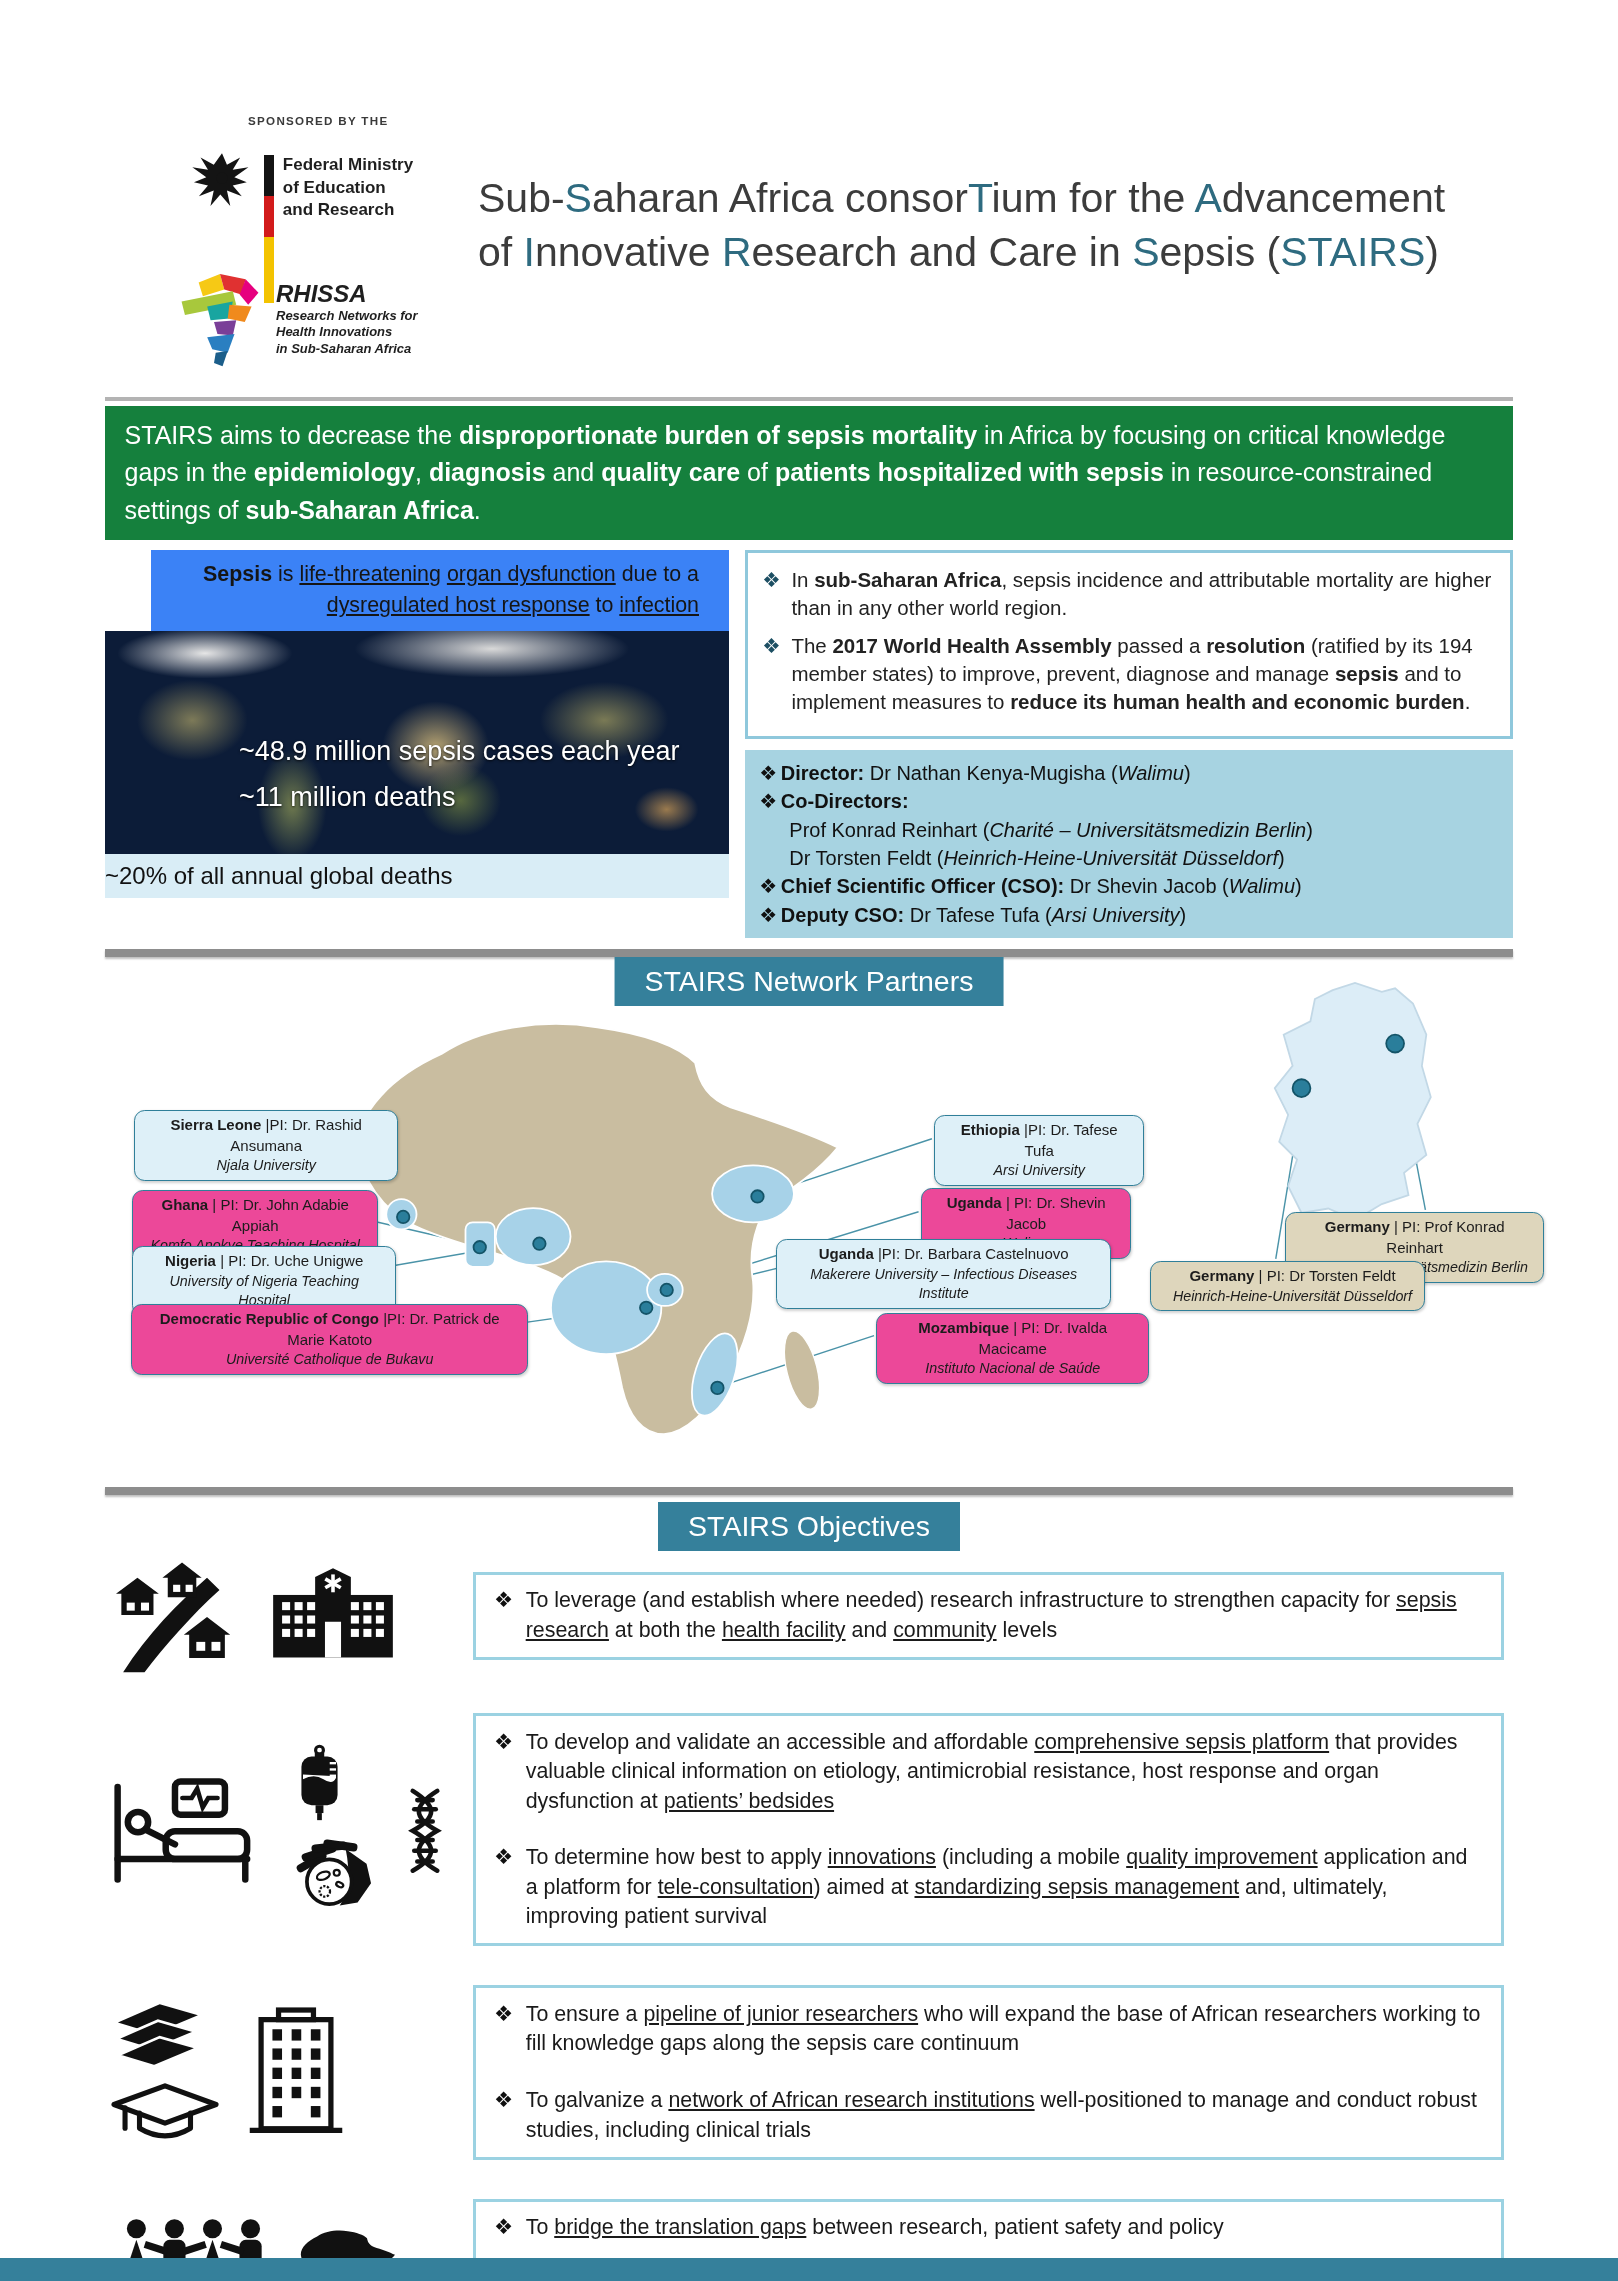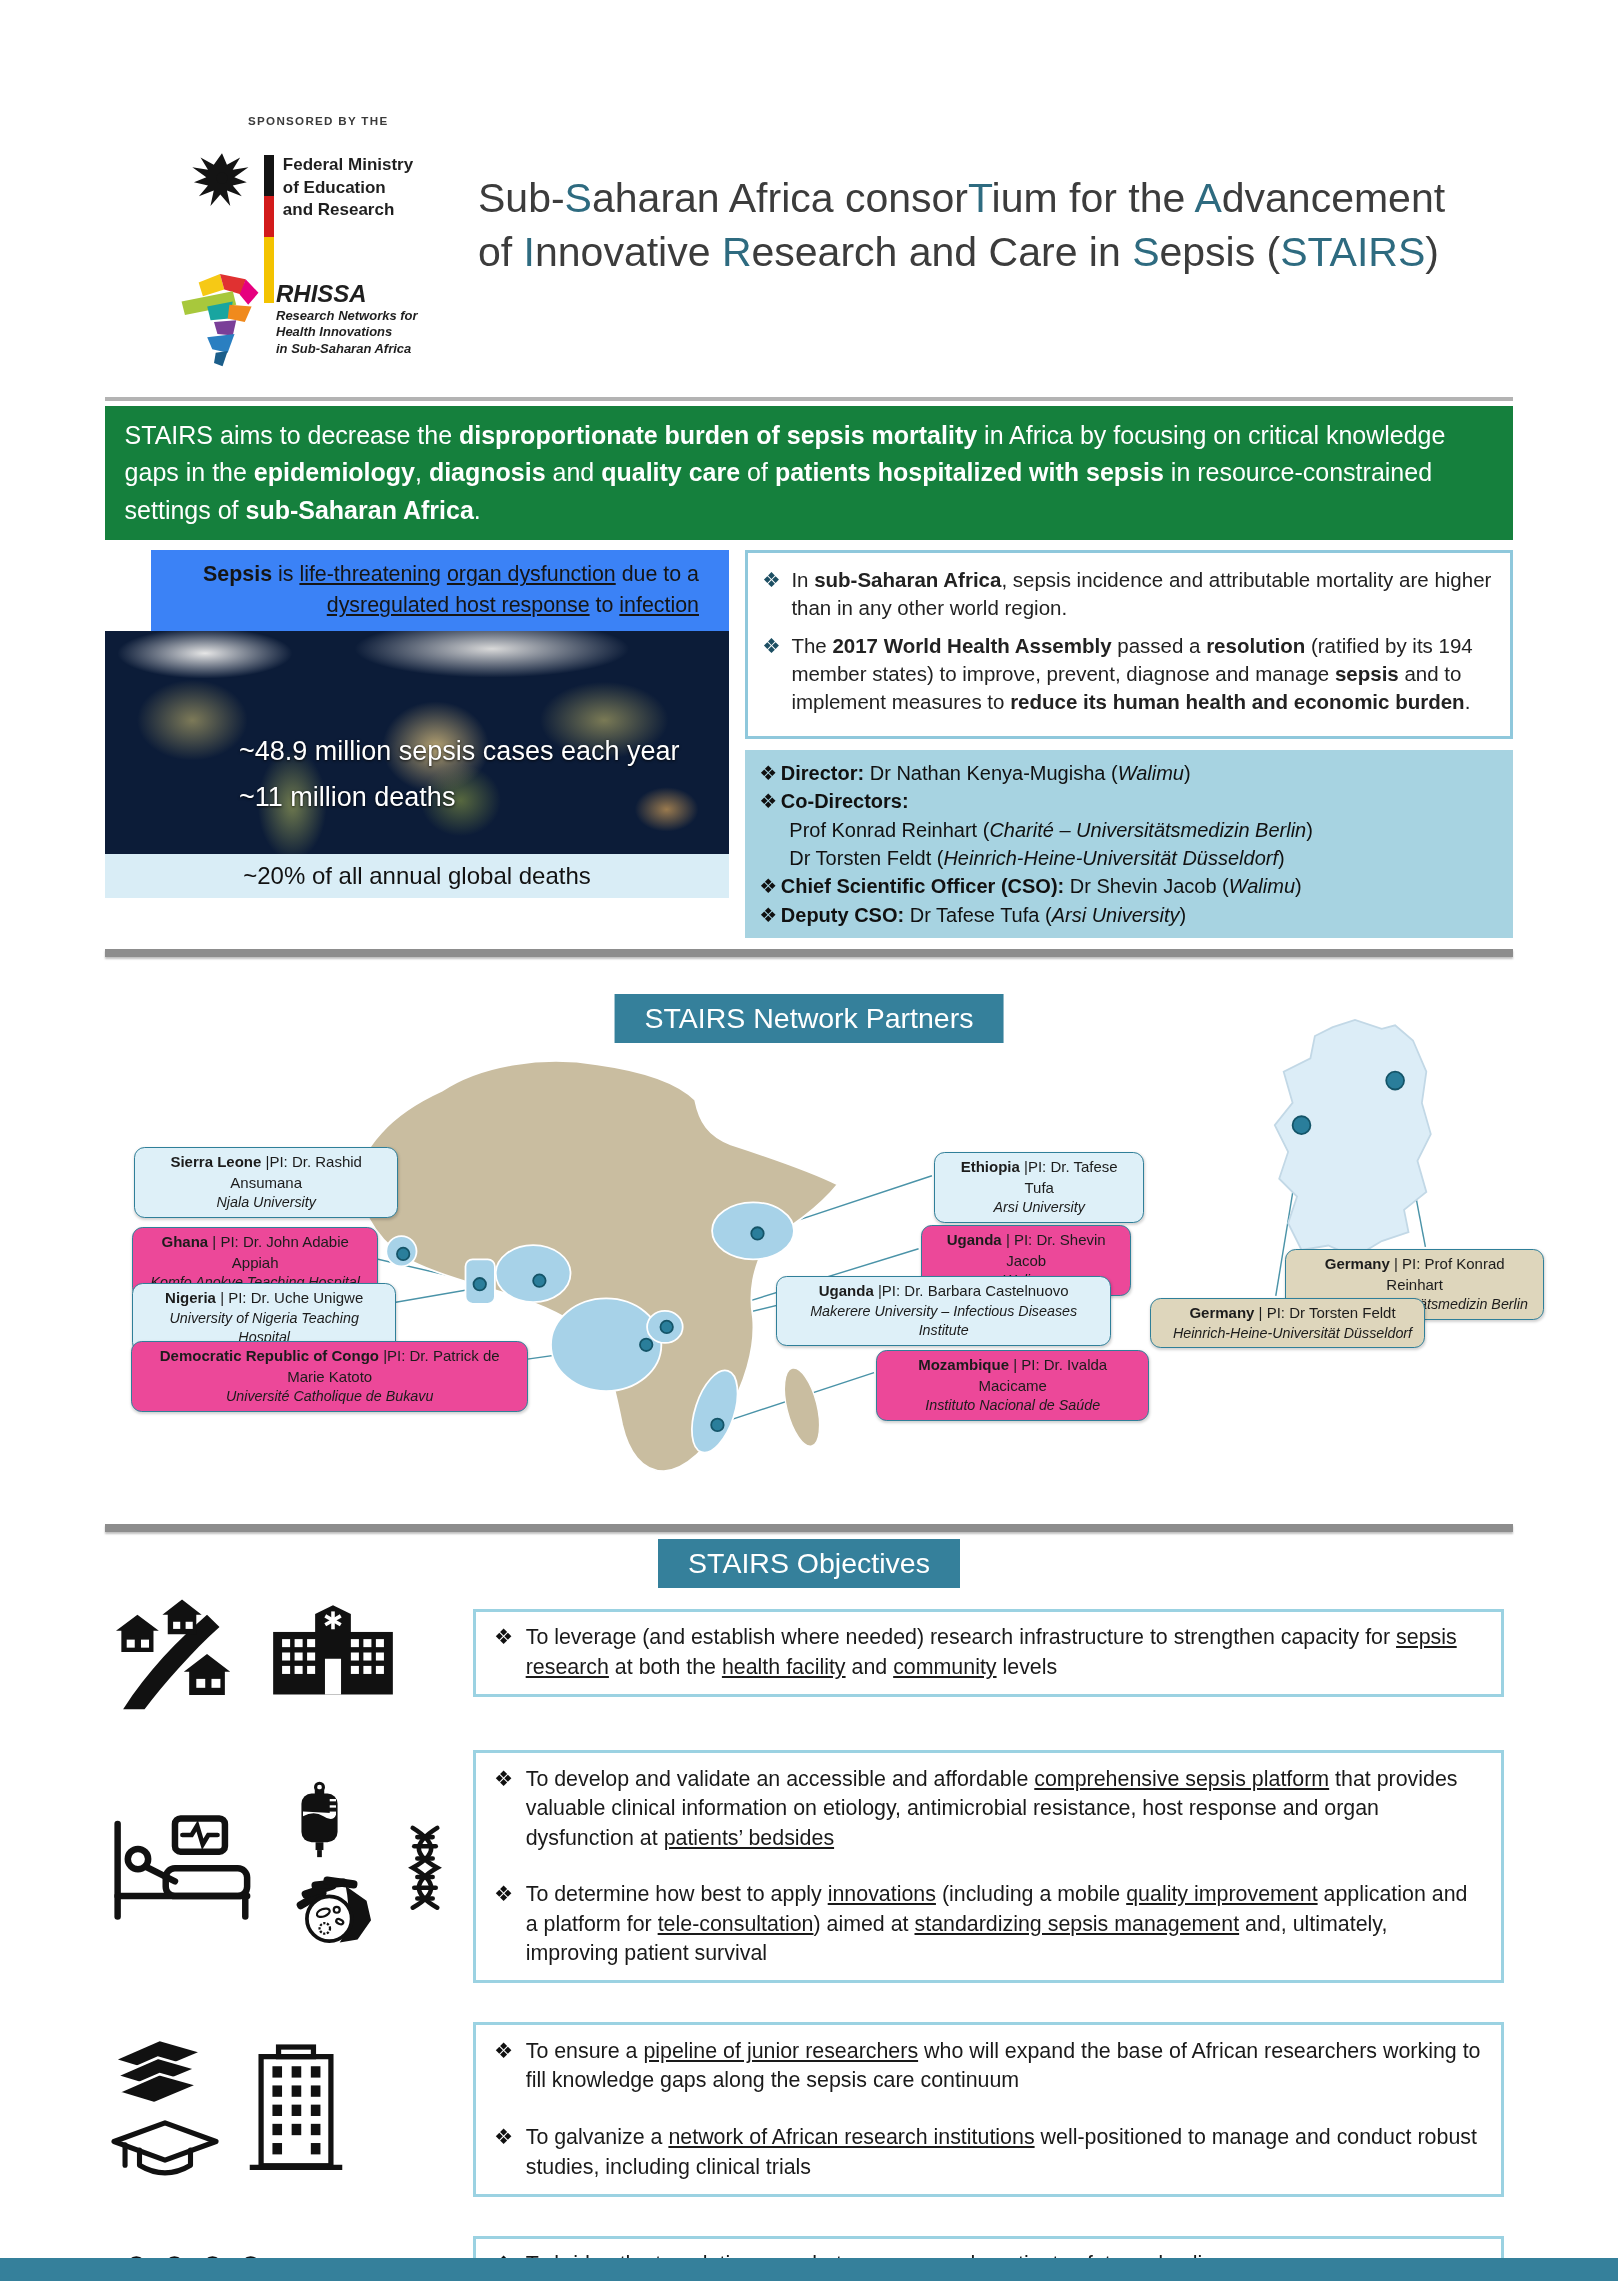--- a/index.html
+++ b/index.html
@@ -40,36 +40,36 @@
       radial-gradient(ellipse 196px 41px at 62% 8%, #d9d9d9 0%, rgba(255,255,255,0) 70%),
       radial-gradient(ellipse 85px 62px at 14% 40%, #7d7a58 0%, rgba(0,0,0,0) 65%),
       radial-gradient(ellipse 53px 85px at 30% 78%, #6f7a4e 0%, rgba(0,0,0,0) 65%),
       radial-gradient(ellipse 89px 76px at 53% 52%, #b3a070 0%, rgba(0,0,0,0) 60%),
       radial-gradient(ellipse 62px 55px at 57% 76%, #57683f 0%, rgba(0,0,0,0) 65%),
       radial-gradient(ellipse 107px 64px at 80% 40%, #7a7a55 0%, rgba(0,0,0,0) 60%),
       radial-gradient(ellipse 53px 37px at 90% 80%, #9a7a4e 0%, rgba(0,0,0,0) 60%);}
   .map-stat{position:absolute;color:#fff;font-size:27px;text-shadow:0 0.9px 2.7px rgba(0,0,0,.8);}
   .map-stat.s1{left:134px;top:105px;}
   .map-stat.s2{left:134px;top:151px;}
-  .global-strip{background:#d9edf6;text-align:center;font-size:24px;color:#111;padding:8px 0;}
+  .global-strip{background:#d9edf6;text-align:left;font-size:24px;color:#111;padding:8px 0;}
 
   .rightcol{flex:1;display:flex;flex-direction:column;gap:10.7px;}
   .facts{border:3.6px solid #8fc8dc;background:#fff;padding:10.7px 14.3px;font-size:20.5px;line-height:1.38;}
   .facts .bullet-row{display:flex;gap:10.7px;margin:1.8px 0 9px 0;}
   .facts .bullet{color:#1d4f63;flex:0 0 auto;}
   .leadership{background:#a7d3e1;padding:9px 14.3px;font-size:20px;line-height:1.42;color:#111;flex:1;}
   .lead-row{display:flex;gap:3.6px;}
   .lead-row .bullet{color:#101010;flex:0 0 auto;}
   .lead-row.indent{padding-left:30px;}
 
   
   .banner{width:fit-content;margin:7.1px auto;background:#35809b;color:#fff;font-size:28.5px;padding:8px 30px;}
 
   
-  .network{position:relative;height:530px;margin-top:37px;}
+  .network{position:relative;height:530px;}
   .net-banner{position:absolute;left:50%;top:0;transform:translateX(-50%);margin:0;}
   .net-lines{position:absolute;left:0;top:0;}
   .africa-map{position:absolute;left:339px;top:57px;}
   .germany-map{position:absolute;left:1248px;top:24px;}
   .pill{position:absolute;border:1.8px solid #2f7f99;border-radius:10.7px;padding:4.5px 10.7px;text-align:center;
         font-size:15px;line-height:1.35;color:#1c1c1c;box-shadow:0.9px 1.8px 2.7px rgba(0,0,0,.18);}
   .pill .org{font-style:italic;font-size:14.3px;}
   .fill-light{background:#def0f8;}
   .fill-mid{background:#ec4899;}
   .fill-tan{background:#ded6bc;}

